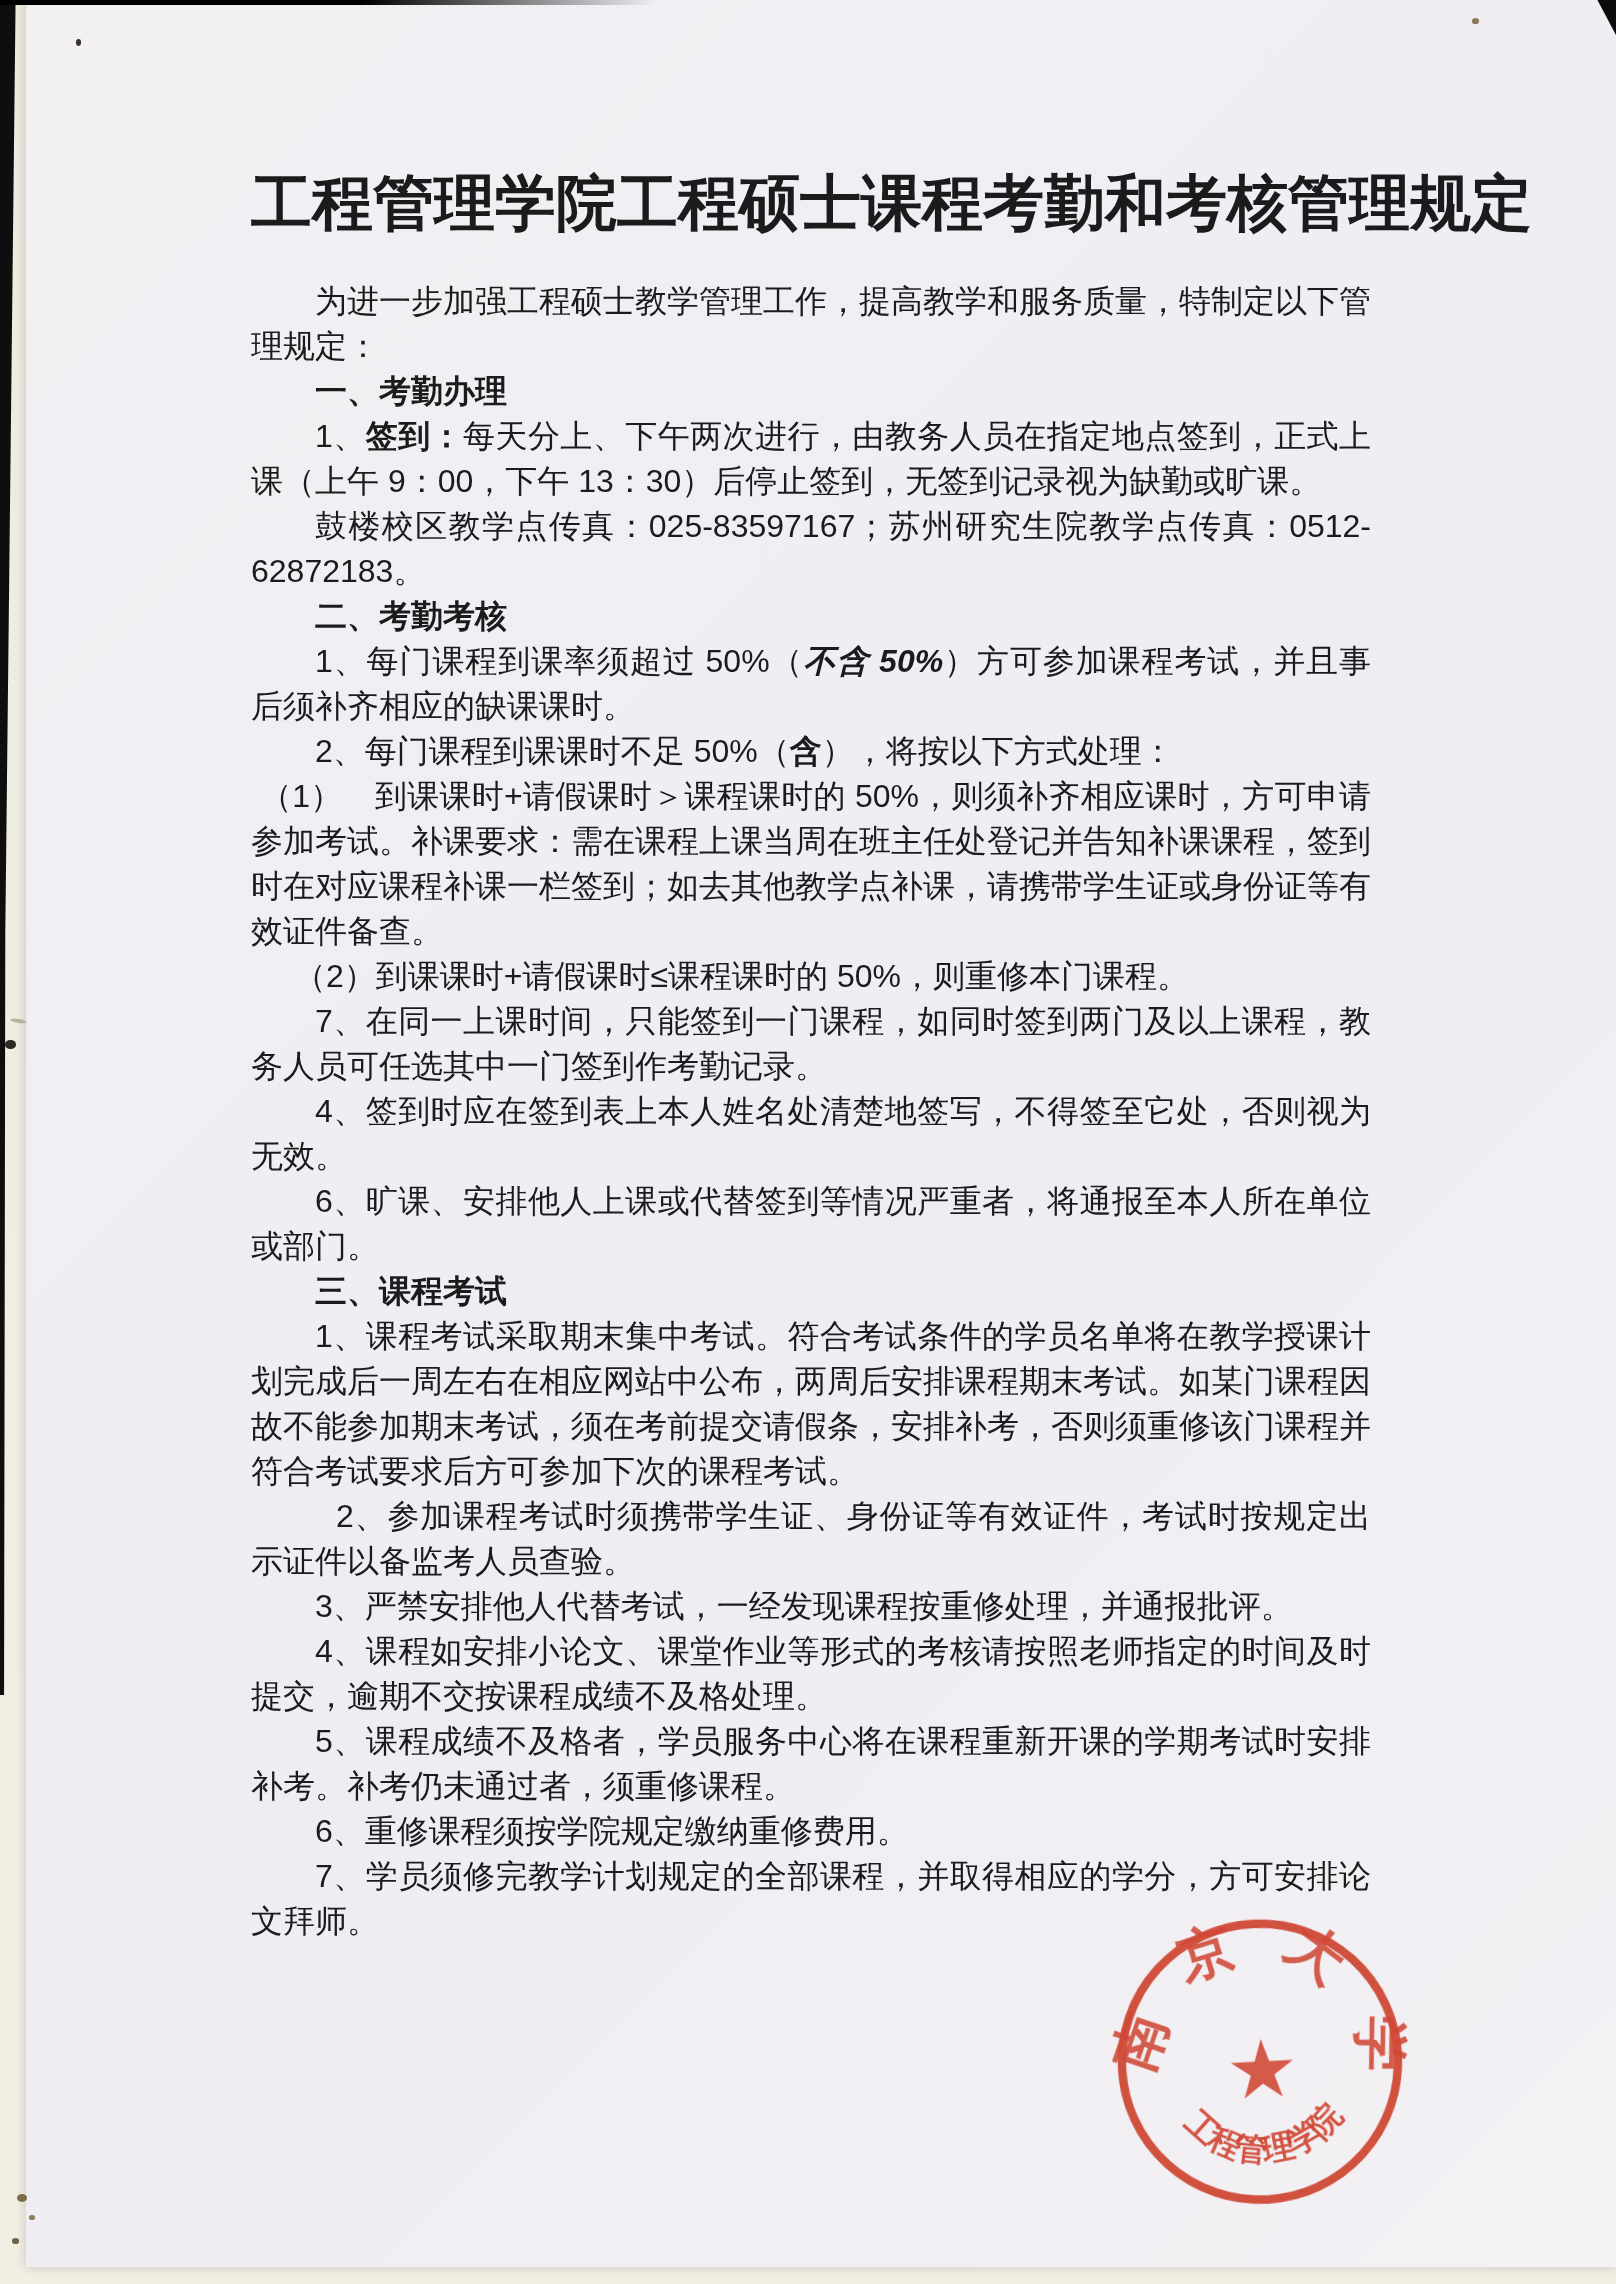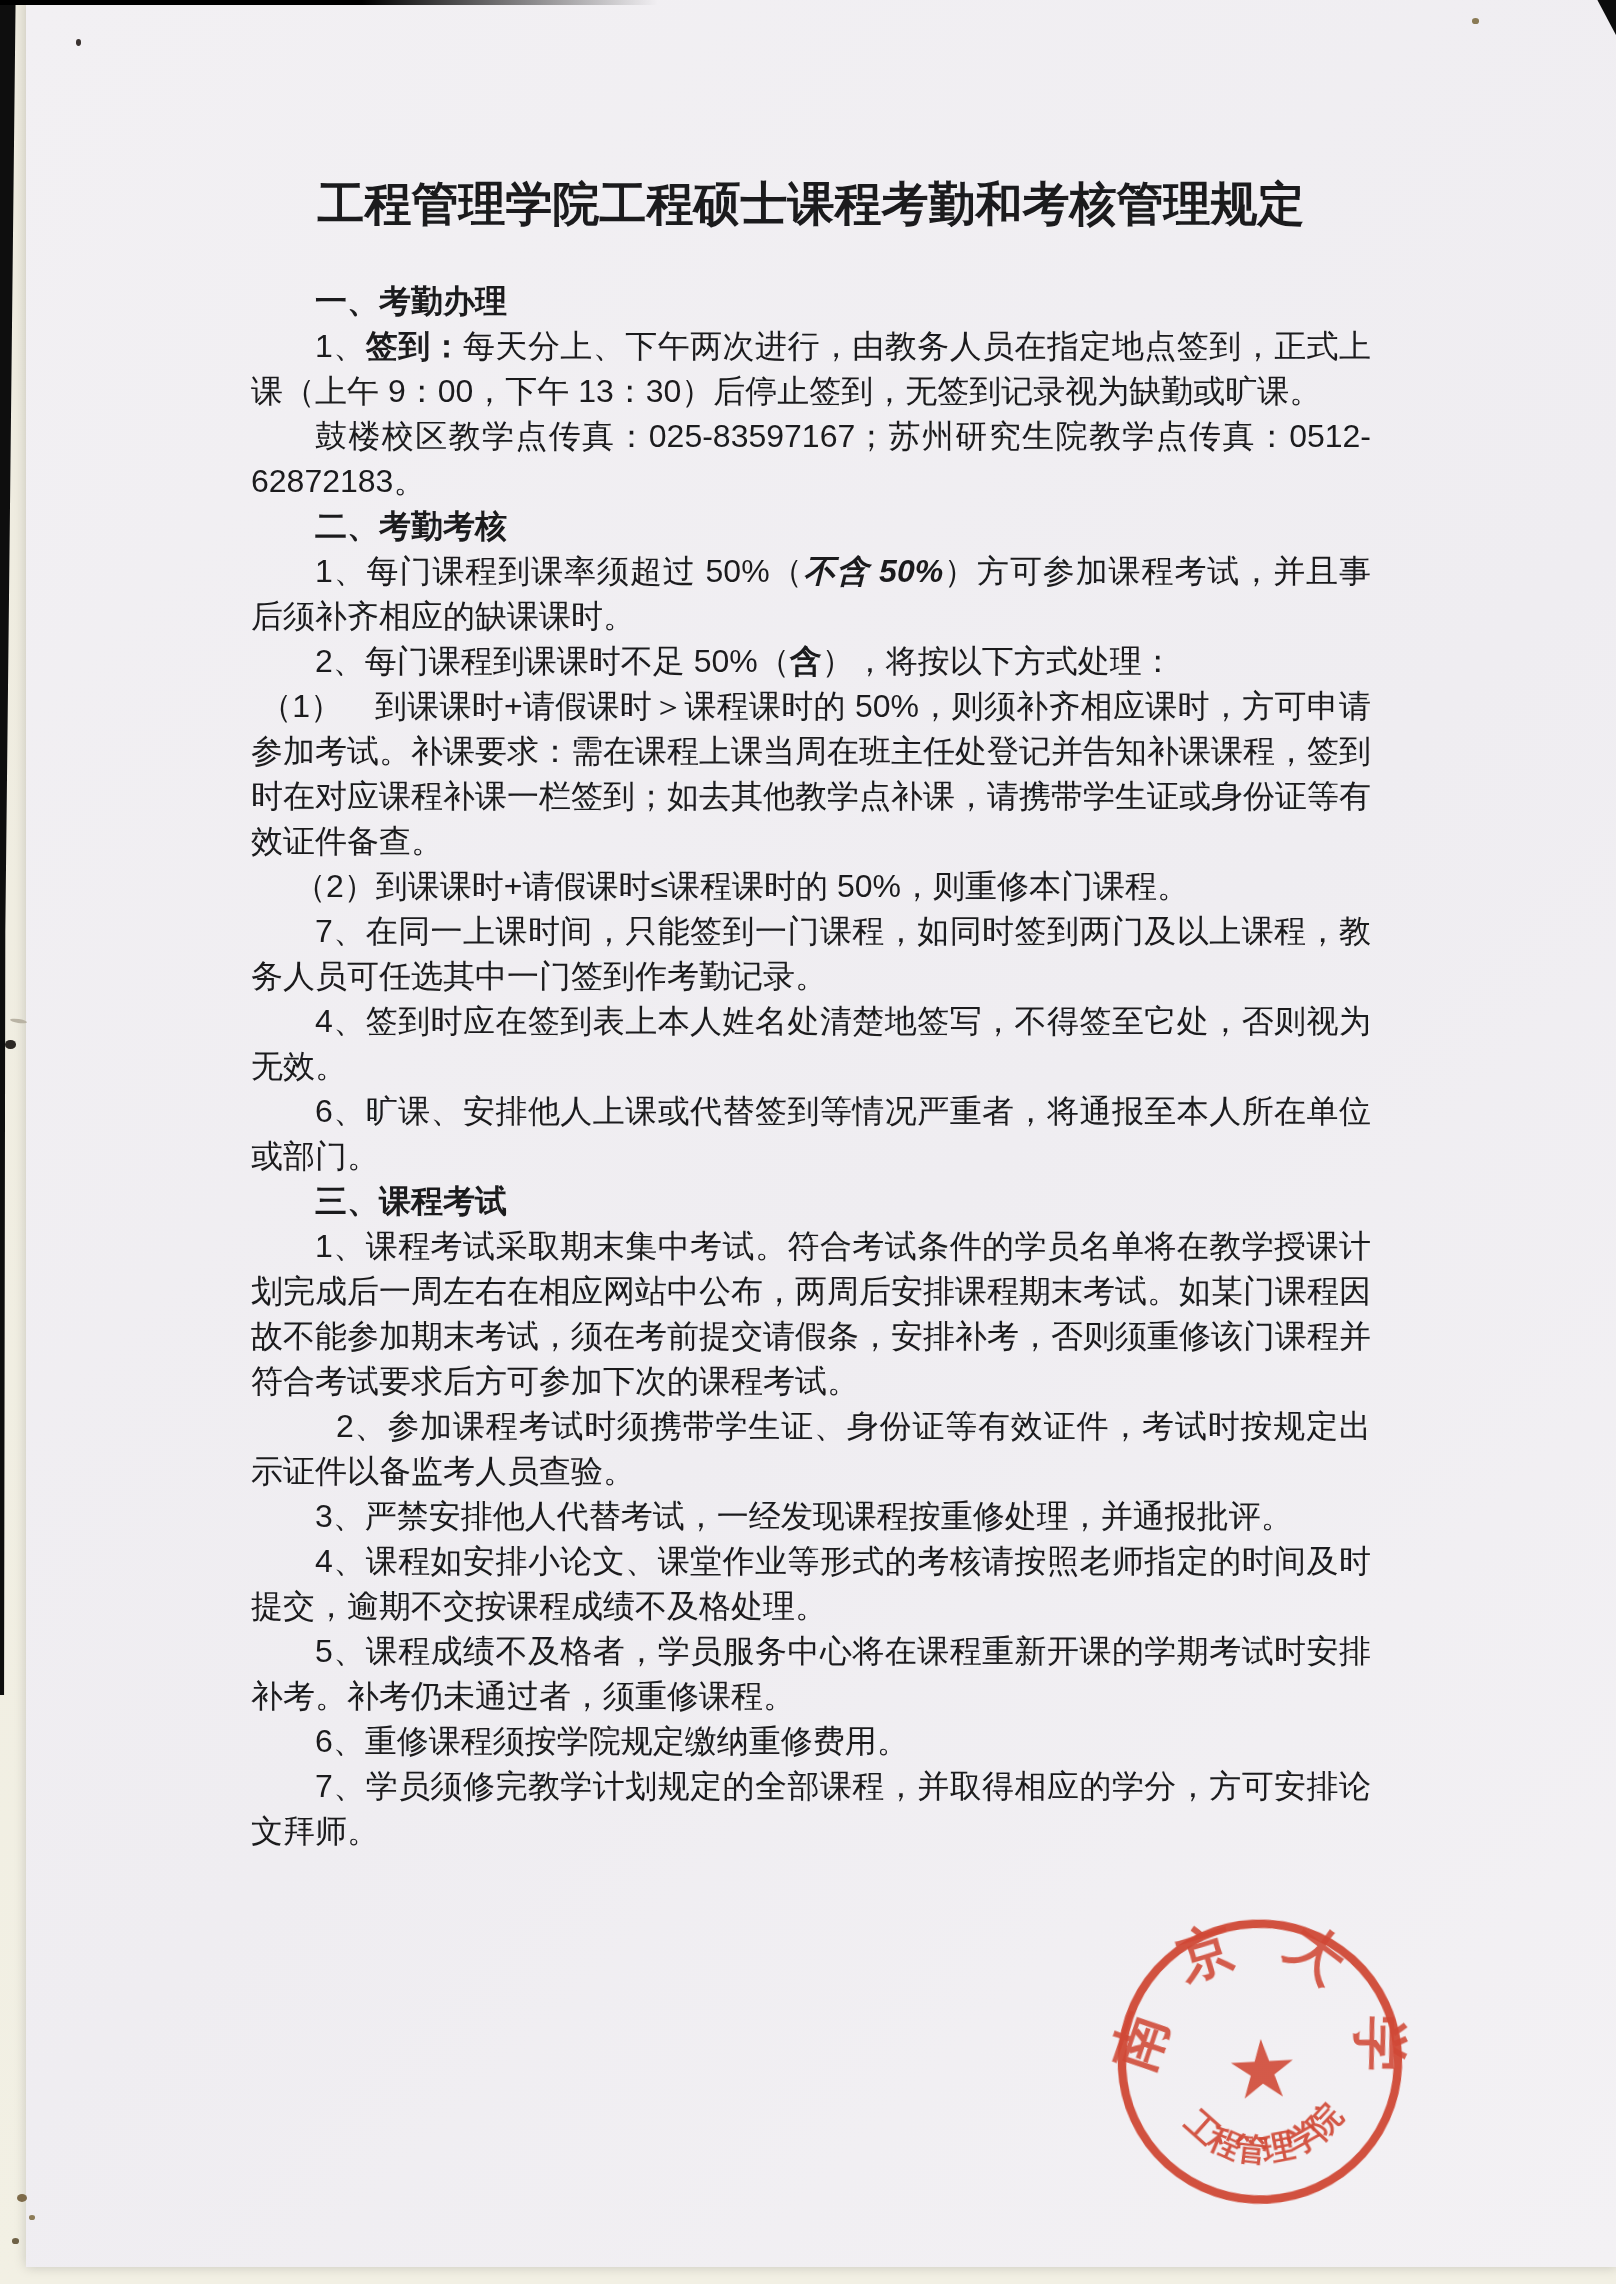--- a/index.html
+++ b/index.html
@@ -44,21 +44,21 @@
   .speck.s5{left:17px;top:2194px;width:9.8px;height:7.8px;background:#7d6a49;}
   .speck.s6{left:29px;top:2215px;width:5.9px;height:4.6px;background:#8d7c58;}
   .speck.s7{left:11.7px;top:2238px;width:7.2px;height:5.9px;background:#6f6247;}
   
   .content{
     position:absolute;left:225px;top:167px;width:1120px;
     color:#1b1b1d;
   }
   .doc-title{
     margin:0 0 39px 0;
-    font-size:47px;line-height:73px;font-weight:700;
+    font-size:61px;line-height:73px;font-weight:700;
     text-align:center;letter-spacing:0px;white-space:nowrap;
   }
   .body p{
     margin:0;font-size:32px;line-height:45px;
     text-align:justify;text-indent:64px;
     font-weight:400;
   }
   .body p.hd{font-weight:700;}
   .body p.ind-sm{text-indent:9px;}
   .body p.ind-md{text-indent:43px;}
@@ -78,20 +78,21 @@
 <body>
 
 <div class="scan">
 
   <div class="paper">
     <div class="content">
 
       <h1 class="doc-title">工程管理学院工程硕士课程考勤和考核管理规定</h1>
 
       <div class="body">
+        <p>为进一步加强工程硕士教学管理工作，提高教学和服务质量，特制定以下管理规定：</p>
 
         <p class="hd">一、考勤办理</p>
         <p><span>1、</span><strong>签到：</strong><span>每天分上、下午两次进行，由教务人员在指定地点签到，正式上课（上午 9：00，下午 13：30）后停止签到，无签到记录视为缺勤或旷课。</span></p>
         <p>鼓楼校区教学点传真：025-83597167；苏州研究生院教学点传真：0512-62872183。</p>
 
         <p class="hd">二、考勤考核</p>
         <p><span>1、每门课程到课率须超过 50%（</span><strong class="b-i">不含 50%</strong><span>）方可参加课程考试，并且事后须补齐相应的缺课课时。</span></p>
         <p><span>2、每门课程到课课时不足 50%（</span><strong>含</strong><span>），将按以下方式处理：</span></p>
         <p class="ind-sm">（1）　到课课时+请假课时＞课程课时的 50%，则须补齐相应课时，方可申请参加考试。补课要求：需在课程上课当周在班主任处登记并告知补课课程，签到时在对应课程补课一栏签到；如去其他教学点补课，请携带学生证或身份证等有效证件备查。</p>
         <p class="ind-md">（2）到课课时+请假课时≤课程课时的 50%，则重修本门课程。</p>

